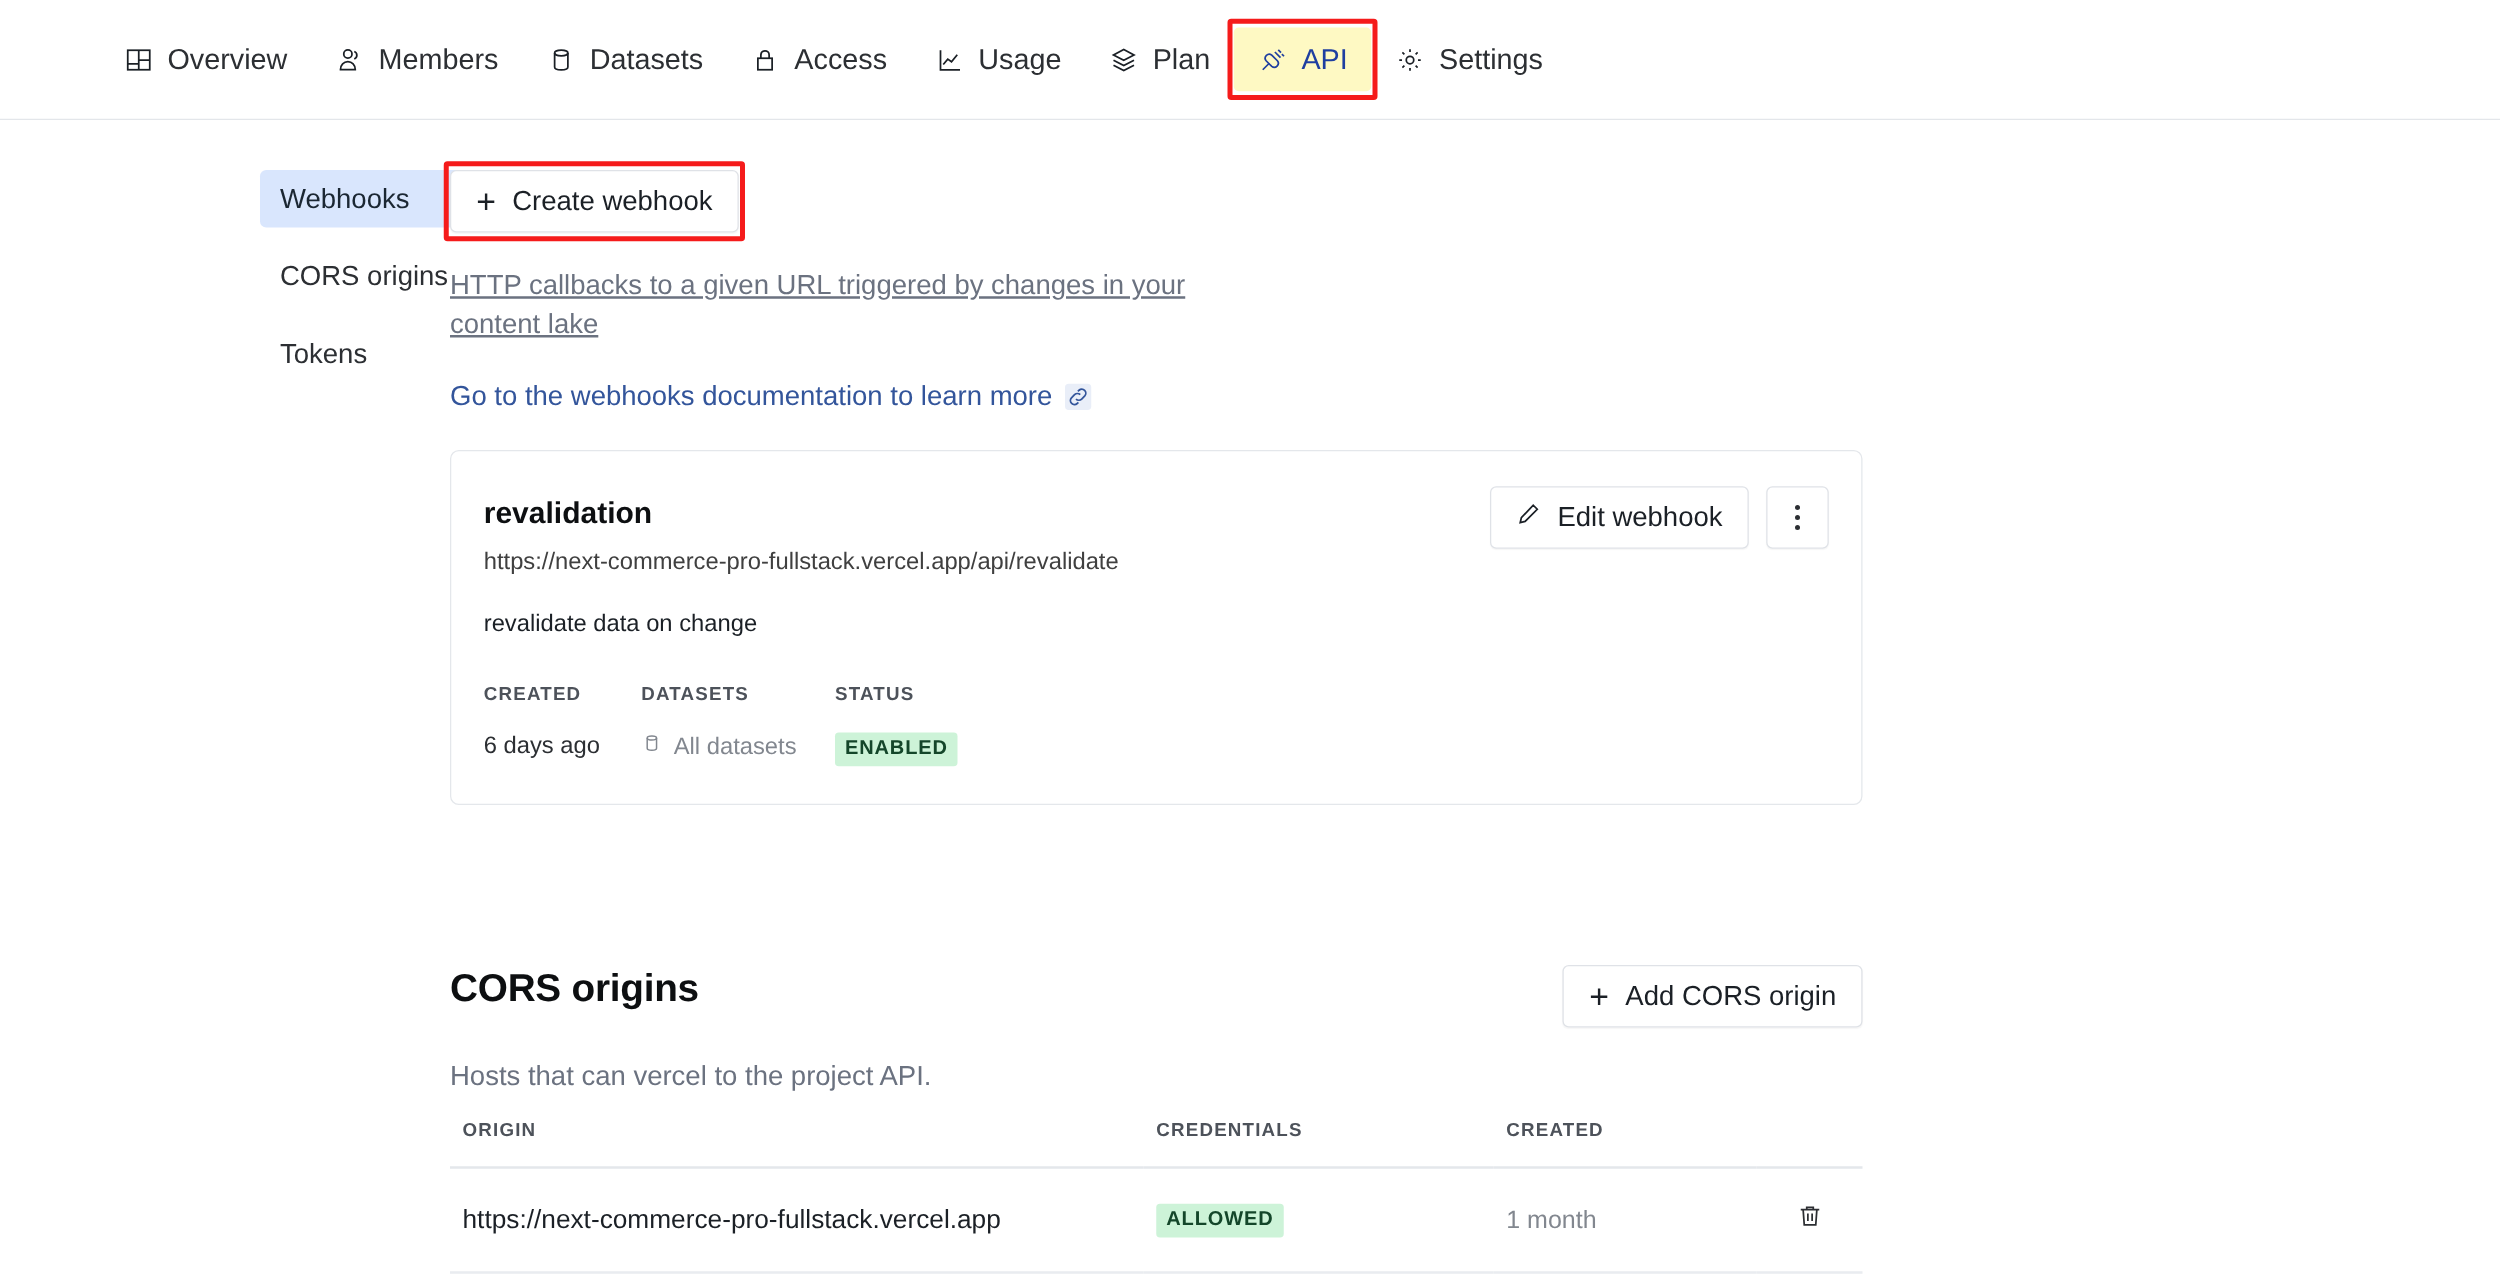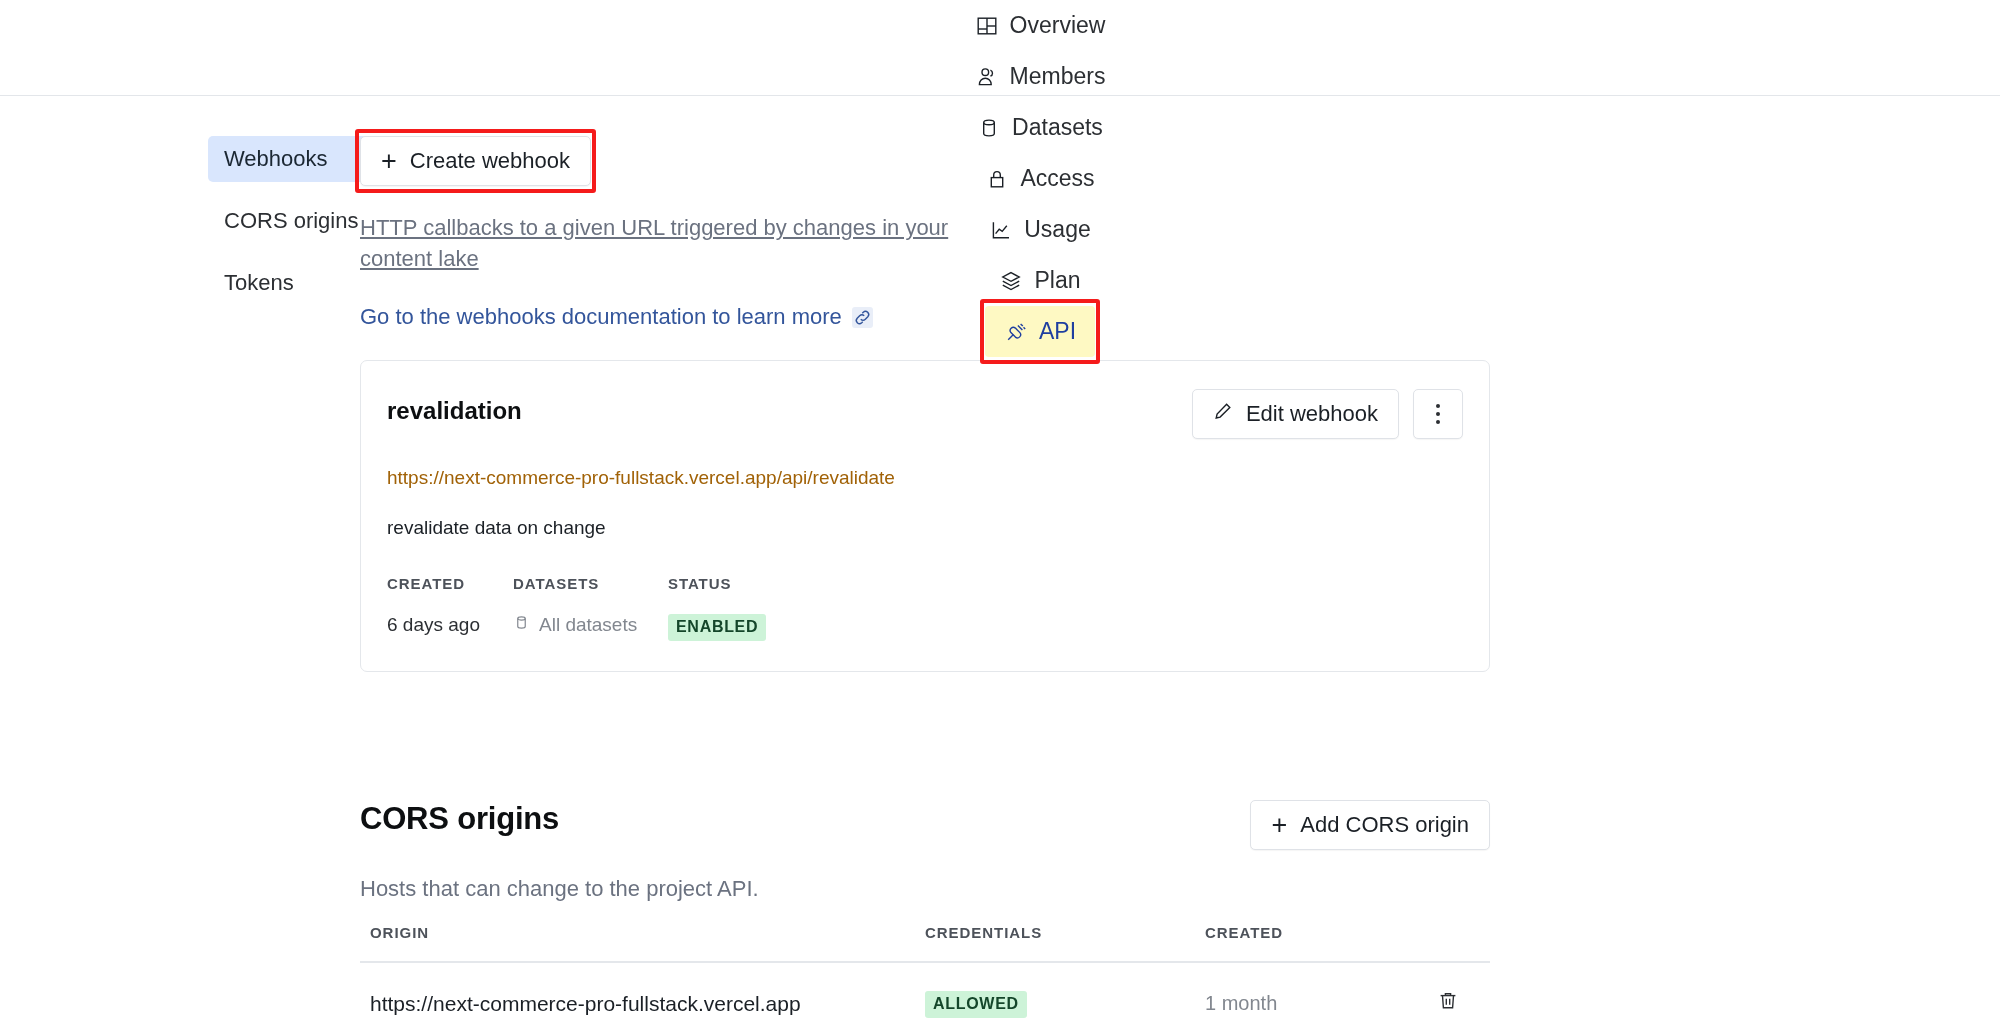--- a/index.html
+++ b/index.html
@@ -13,21 +13,20 @@
   }
 
   
   .topnav {
     height: 96px;
     border-bottom: 1px solid #e3e6ea;
     display: flex;
     align-items: center;
     padding-left: 80px;
     gap: 0px;
-    flex-direction: column;
   }
   .tab {
     display: flex;
     align-items: center;
     gap: 11px;
     padding: 12px 19px;
     border-radius: 4px;
     font-size: 23px;
     color: #2c2f33;
     cursor: pointer;
@@ -128,21 +127,21 @@
   .card-actions { display: flex; gap: 14px; align-items: flex-end; }
   .icon-btn {
     width: 50px; height: 50px;
     display: flex; align-items: center; justify-content: center;
     background: #fff; border: 1px solid #dfe2e7; border-radius: 5px;
     cursor: pointer; box-shadow: 0 1px 1px rgba(16,18,20,.04);
   }
   .dots { display: flex; flex-direction: column; gap: 4px; align-items: center; }
   .dots i { width: 4px; height: 4px; border-radius: 50%; background: #2c2f33; display: block; }
 
-  .wh-url { font-size: 19px; color: #a16207; margin-top: 28px; }
+  .wh-url { font-size: 19px; color: #404040; }
   .wh-desc { font-size: 19px; color: #1b2026; margin-top: 28px; }
 
   .meta { display: flex; margin-top: 36px; }
   .meta-col { display: flex; flex-direction: column; }
   .meta-col.c1 { width: 126px; }
   .meta-col.c2 { width: 155px; }
   .meta-label {
     font-size: 15px; font-weight: bold; letter-spacing: .95px;
     color: #4d525a; text-transform: uppercase;
   }
@@ -373,21 +372,21 @@
     </div>
 
     <div class="cors">
       <div class="sec-head">
         <h1 class="sec-title">CORS origins</h1>
         <button class="btn">
           <span class="plus">+</span>
           <span>Add CORS origin</span>
         </button>
       </div>
-      <div class="cors-desc">Hosts that can change to the project API.</div>
+      <div class="cors-desc">Hosts that can vercel to the project API.</div>
 
       <table class="cors-table">
         <thead>
           <tr>
             <th class="col-origin">ORIGIN</th>
             <th class="col-cred">CREDENTIALS</th>
             <th class="col-created">CREATED</th>
             <th></th>
           </tr>
         </thead>

